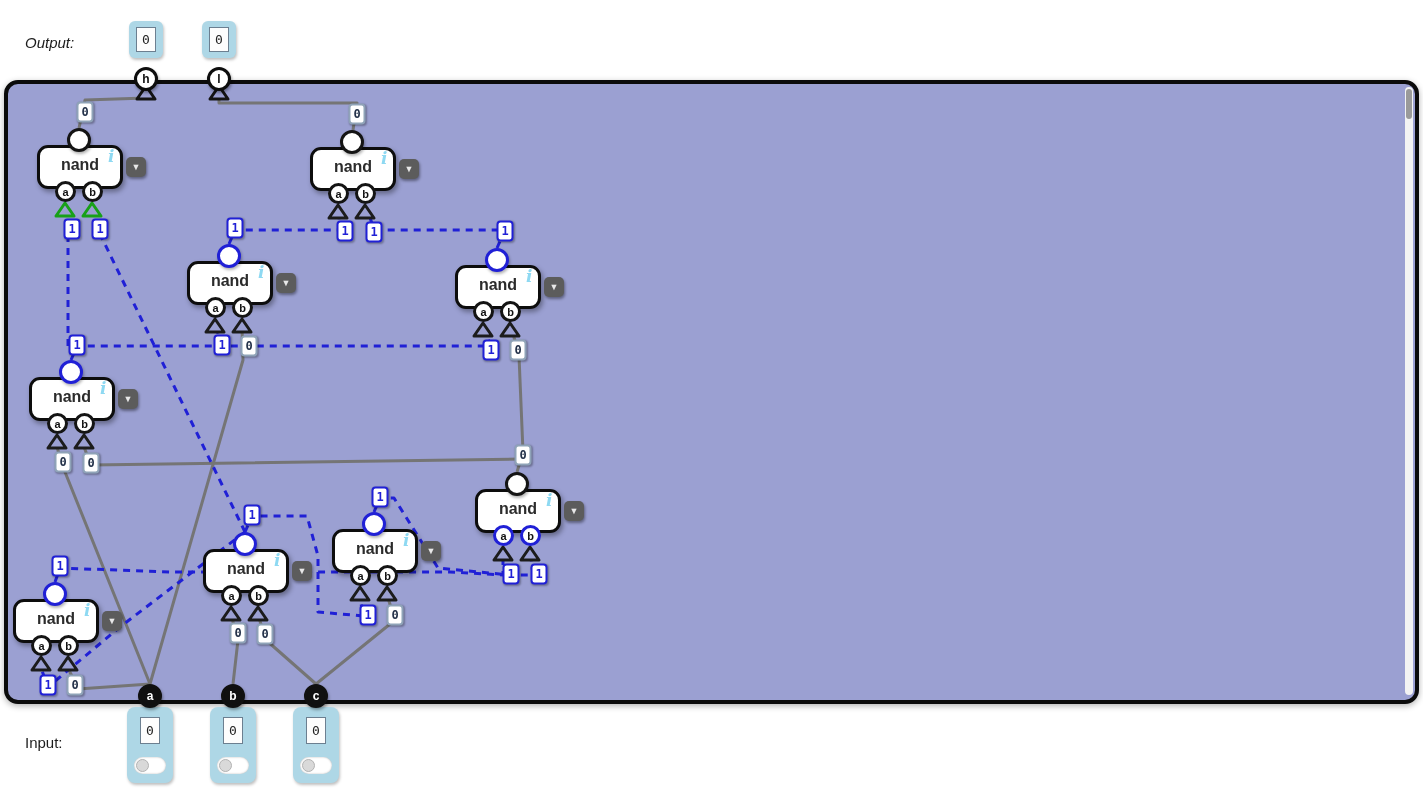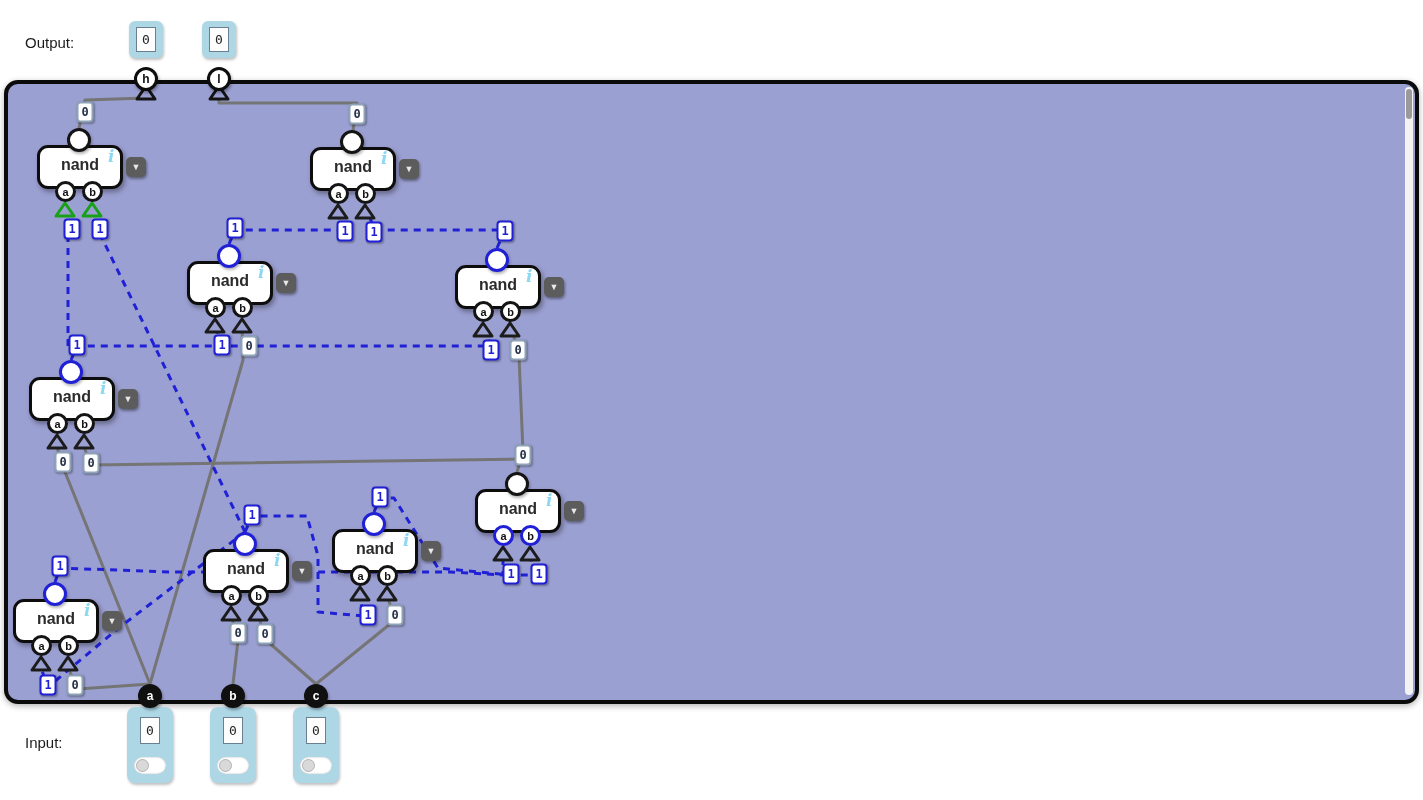--- a/index.html
+++ b/index.html
@@ -1,19 +1,19 @@
 <!DOCTYPE html>
 <html><head>
 <meta charset="utf-8">
 <style>
   html,body{margin:0;padding:0;}
   body{font-family:"Liberation Sans",sans-serif;background:#ffffff;width:1423px;height:800px;position:relative;overflow:hidden;}
   #root{position:absolute;left:0;top:0;width:1423px;height:800px;}
   .section-label{position:absolute;font-size:15px;color:#1c1c1c;}
-  #output-label{left:25px;top:34px;}
+  #output-label{left:25px;top:34px;font-style:italic;}
   #input-label{left:25px;top:734px;}
   #canvas{position:absolute;left:4px;top:80px;width:1407px;height:616px;background:#9ba0d2;border:4px solid #0b0b0b;border-radius:14px;box-shadow:0 2px 6px rgba(0,0,0,.3);}
   .scroll-track{position:absolute;right:2px;top:3px;width:8px;height:608px;background:#f3f3f3;border-radius:4px;}
   .scroll-thumb{position:absolute;left:1px;top:2px;width:6px;height:30px;background:#9a9a9a;border-radius:3px;}
   #wires,#gates-layer,#labels-layer,#io-top,#io-bottom{position:absolute;left:0;top:0;width:1423px;height:800px;}
   #wires{pointer-events:none;}
   .wire-low{fill:none;stroke:#757575;stroke-width:3;stroke-linejoin:round;}
   .wire-high{fill:none;stroke:#2020d6;stroke-width:3;stroke-dasharray:7 6;stroke-linejoin:round;}
   .gate-body{position:absolute;width:86px;height:44px;background:#ffffff;border:3px solid #0d0d0d;border-radius:11px;box-sizing:border-box;box-shadow:2px 3px 5px rgba(0,0,0,.35);}
   .gate-label{position:absolute;font-weight:bold;font-size:16px;color:#2b2b2b;}

